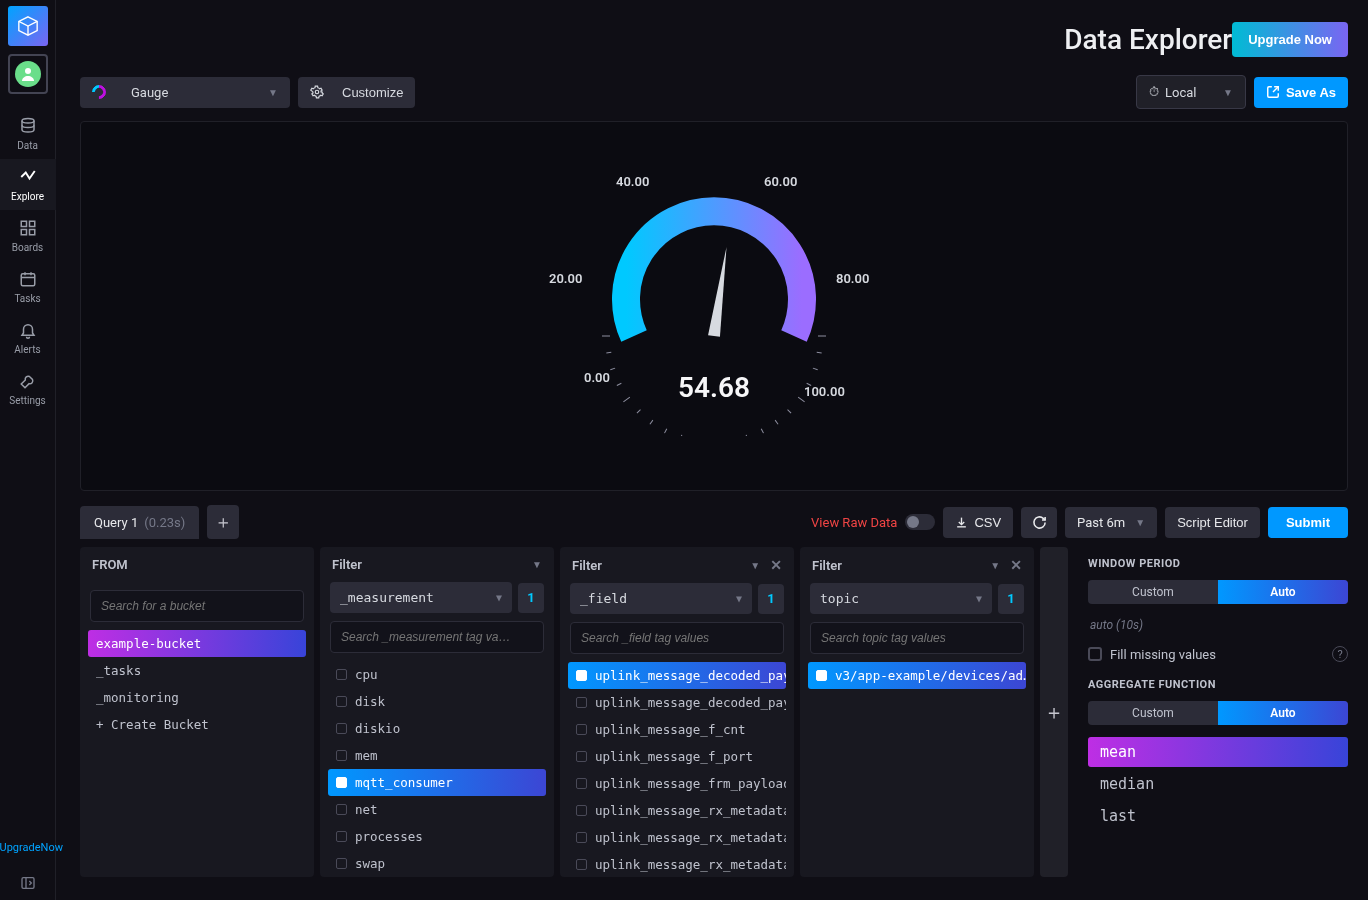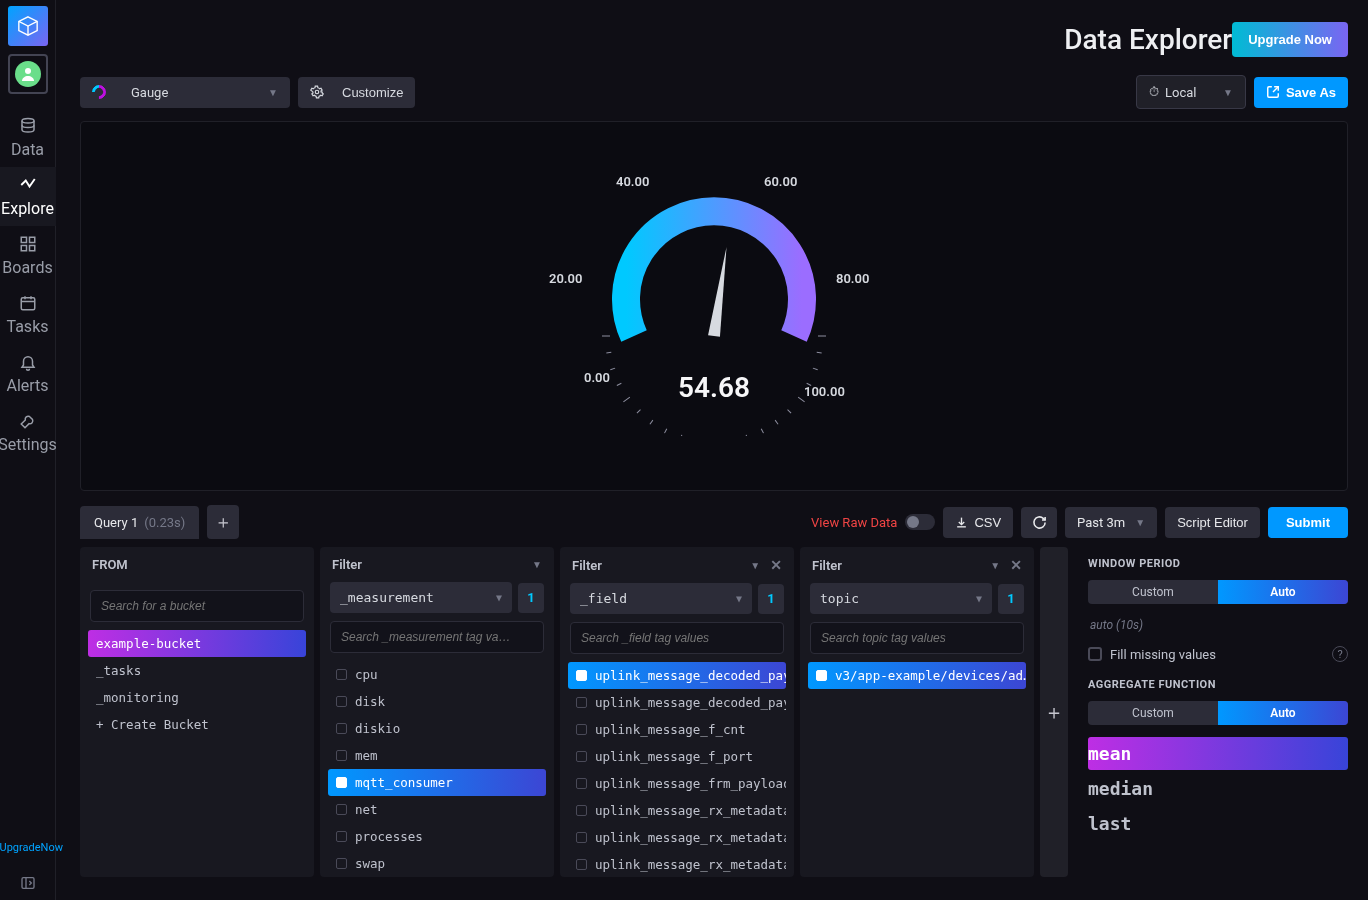--- a/index.html
+++ b/index.html
@@ -29,21 +29,21 @@
     display:flex;align-items:center;justify-content:center;
     margin-bottom:8px;
   }
   .avatar-tile{
     width:40px;height:40px;border:2px solid #434453;border-radius:4px;
     display:flex;align-items:center;justify-content:center;margin-bottom:14px;
   }
   .avatar-circle{width:26px;height:26px;border-radius:50%;background:#6ade8a;display:flex;align-items:center;justify-content:center;}
   .nav-item{
     width:56px;padding:8px 0;display:flex;flex-direction:column;align-items:center;
-    font-size:16px;color:#999da8;cursor:pointer;gap:4px;
+    font-size:10px;color:#999da8;cursor:pointer;gap:4px;
   }
   .nav-item.active{background:#181820;color:#fff;}
   .nav-icon{width:20px;height:20px;display:flex;align-items:center;justify-content:center;}
   .sidebar-spacer{flex:1;}
   .upgrade-side{
     width:56px;padding:8px 0;display:flex;flex-direction:row;align-items:center;
     font-size:11px;color:#00a3ff;text-align:center;line-height:1.2;cursor:pointer;
   }
   .collapse-btn{width:56px;height:34px;display:flex;align-items:center;justify-content:center;color:#757888;cursor:pointer;}
 
@@ -155,21 +155,21 @@
   .seg{
     display:flex;border-radius:4px;overflow:hidden;background:#2c2c38;height:24px;font-size:12px;
   }
   .seg div{flex:1;display:flex;align-items:center;justify-content:center;color:#bfc2cd;cursor:pointer;}
   .seg .active{background:linear-gradient(90deg,#0098ff,#3c46d4);color:#fff;font-weight:600;}
   .rp-note{font-size:12px;color:#757888;font-style:italic;padding:4px 2px;}
   .rp-check{display:flex;align-items:center;gap:8px;font-size:13px;}
   .rp-check .box{width:14px;height:14px;border:2px solid #4a4a58;border-radius:3px;}
   .rp-check .q{margin-left:auto;color:#757888;width:16px;height:16px;border:1px solid #4a4a58;border-radius:50%;display:flex;align-items:center;justify-content:center;font-size:11px;}
   .agg-list{display:flex;flex-direction:column;gap:2px;margin-top:2px;}
-  .agg-item{padding:6px 0;font-size:18px;color:#bfc2cd;border-radius:3px;cursor:pointer;font-family:"Menlo","Consolas",monospace;font-weight:bold;}
+  .agg-item{padding:6px 12px;font-size:15px;color:#bfc2cd;border-radius:3px;cursor:pointer;font-family:"Menlo","Consolas",monospace;}
   .agg-item.selected{background:linear-gradient(90deg,#be2ee4,#3844d9);color:#fff;}
 
   .caret{font-size:10px;color:#757888;}
   svg{display:block;}
 </style>
 </head>
 <body>
 
 <div class="sidebar">
   <div class="logo-tile">
@@ -375,21 +375,21 @@
         </svg>
       <span>CSV</span>
     </button>
     <button class="dark-btn icon-btn">
       <svg width="15" height="15" viewBox="0 0 24 24" fill="none" stroke="#e7e8eb" stroke-width="2.5">
           <path d="M21 12a9 9 0 11-3-6.7L21 8"></path>
           <polyline points="21 3 21 8 16 8"></polyline>
         </svg>
     </button>
     <div class="dark-btn" style="gap:10px;">
-      <span>Past 3m</span>
+      <span>Past 6m</span>
       <span class="caret">▼</span>
     </div>
     <button class="dark-btn">Script Editor</button>
     <button class="submit-btn">Submit</button>
   </div>
 
   <div class="builder">
 
     <div class="panel">
       <div class="panel-header">

